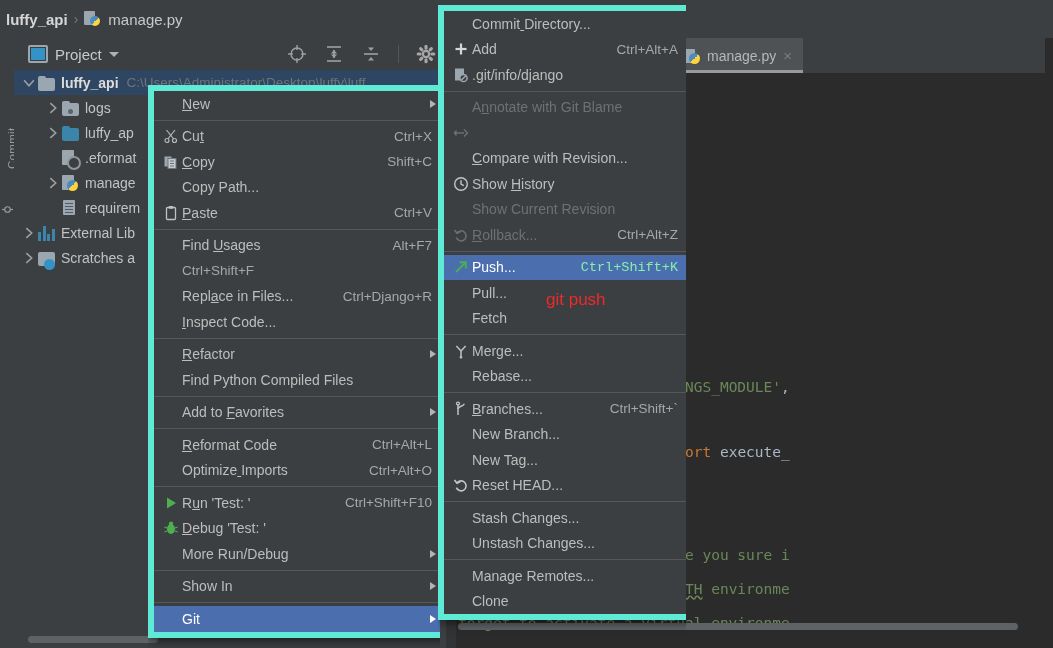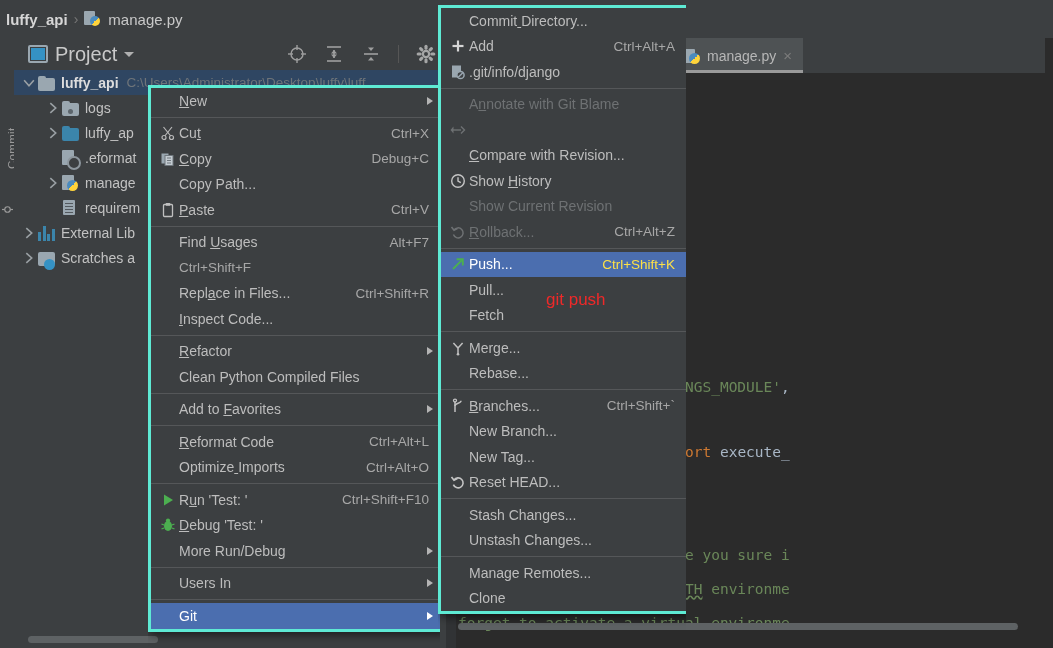--- a/index.html
+++ b/index.html
@@ -37,21 +37,21 @@
   
   #project-panel{
     position:absolute;left:14px;top:38px;width:432px;height:610px;background:#3c3f41;
   }
   #project-header{
     position:absolute;left:0;top:0;width:432px;height:32px;display:flex;align-items:center;
   }
   #project-title-wrap{display:flex;align-items:center;gap:7px;padding-left:14px;}
   .proj-ic{width:16px;height:14px;border:2px solid #9aa7b0;border-radius:2px;display:inline-block;position:relative;}
   .proj-ic::after{content:"";position:absolute;left:1px;top:1px;right:1px;bottom:1px;background:#3592c4;}
-  #project-title{font-size:20px;color:#c9c9c9;}
+  #project-title{font-size:15px;color:#c9c9c9;}
   .caret-dn{width:0;height:0;border-left:5px solid transparent;border-right:5px solid transparent;border-top:5px solid #b0b0b0;}
   #project-tools{position:absolute;right:10px;top:0;height:32px;display:flex;align-items:center;gap:17px;}
   .tool-ic{width:20px;height:20px;opacity:.85;}
   .tool-div{width:1px;height:18px;background:#565656;}
   
   #tree{position:absolute;left:0;top:32px;width:432px;}
   .trow{height:25px;display:flex;align-items:center;position:relative;white-space:nowrap;}
   .trow.sel{background:#2f4662;}
   .arrow{width:14px;height:14px;flex:0 0 14px;display:flex;align-items:center;justify-content:center;margin-right:2px;}
   .arrow svg{display:block;}
@@ -104,28 +104,28 @@
   .c-cmt{color:#808080;}
   .c-str{color:#6a8759;}
   .c-kw{color:#cc7832;}
   .c-id{color:#a9b7c6;}
   .c-cls{color:#8888c6;}
   .squig{text-decoration:underline;text-decoration-style:wavy;text-decoration-color:#6a8759;}
   #code-hscroll{position:absolute;left:12px;bottom:18px;width:560px;height:7px;background:#5e6264;border-radius:4px;}
   .mark-blue{position:absolute;left:0;width:10px;height:18px;background:#3d6185;}
   .mark-gray{position:absolute;left:0;width:10px;height:30px;background:#3c3f41;}
   
-  .menu{position:absolute;background:#3c3f41;border:3px solid #5eead4;box-shadow:2px 3px 9px rgba(0,0,0,.55);}
+  .menu{position:absolute;background:#3c3f41;border:6px solid #5eead4;box-shadow:2px 3px 9px rgba(0,0,0,.55);}
   .mi{height:25.5px;display:flex;align-items:center;position:relative;white-space:nowrap;font-size:14px;color:#bdbdbd;}
   .mi.sel{background:#4b6eaf;color:#ffffff;}
   .mi.dis{color:#6e7173;}
   .mi-ic{width:22px;flex:0 0 22px;display:flex;align-items:center;justify-content:center;}
   .mi-lbl{flex:1 1 auto;}
   .mi-key{color:#a7a7a7;font-size:13.5px;padding-right:12px;}
-  .mi.sel .mi-key{color:#fde047;}
+  .mi.sel .mi-key{color:#86efac;font-family:Liberation Mono, monospace;}
   .mi-arrow{position:absolute;right:8px;top:50%;transform:translateY(-50%);
     width:0;height:0;border-top:4.5px solid transparent;border-bottom:4.5px solid transparent;border-left:6px solid #b4b4b4;}
   .mi.sel .mi-arrow{border-left-color:#ffffff;}
   .msep{height:1px;background:#555759;margin:3px 0;}
   .u{text-decoration:underline;}
   #menu1{left:148px;top:85px;width:290px;}
   #menu1 .mi{padding-left:6px;}
   #menu2{left:438px;top:5px;width:246px;}
   #menu2 .mi{padding-left:6px;}
   #menu2-clip{position:absolute;left:438px;top:5px;width:248px;height:643px;overflow:hidden;}
@@ -349,21 +349,21 @@
         <span class="mi-ic">
           <svg viewBox="0 0 16 16" width="16" height="16">
             <rect x="1.5" y="2.5" width="7" height="10" fill="#9aa7b0"></rect>
             <rect x="5" y="4.5" width="8" height="10" fill="#c3cbd1" stroke="#6f777d" stroke-width="1"></rect>
             <line x1="7" y1="7" x2="11" y2="7" stroke="#6f777d" stroke-width="1"></line>
             <line x1="7" y1="9.5" x2="11" y2="9.5" stroke="#6f777d" stroke-width="1"></line>
             <line x1="7" y1="12" x2="11" y2="12" stroke="#6f777d" stroke-width="1"></line>
           </svg>
         </span>
         <span class="mi-lbl"><span class="u">C</span>opy</span>
-        <span class="mi-key">Debug+C</span>
+        <span class="mi-key">Shift+C</span>
       </div>
       <div class="mi">
         <span class="mi-ic"></span>
         <span class="mi-lbl">Copy Path...</span>
       </div>
       <div class="mi">
         <span class="mi-ic">
           <svg viewBox="0 0 16 16" width="16" height="16">
             <rect x="3.5" y="2.5" width="9" height="12" rx="1" fill="none" stroke="#c0c0c0" stroke-width="1.3"></rect>
             <rect x="5.8" y="1" width="4.4" height="2.8" rx="0.6" fill="#c0c0c0"></rect>
@@ -378,35 +378,35 @@
         <span class="mi-lbl">Find <span class="u">U</span>sages</span>
         <span class="mi-key">Alt+F7</span>
       </div>
       <div class="mi">
         <span class="mi-ic"></span>
         <span class="mi-key">Ctrl+Shift+F</span>
       </div>
       <div class="mi">
         <span class="mi-ic"></span>
         <span class="mi-lbl">Repl<span class="u">a</span>ce in Files...</span>
-        <span class="mi-key">Ctrl+Shift+R</span>
+        <span class="mi-key">Ctrl+Django+R</span>
       </div>
       <div class="mi">
         <span class="mi-ic"></span>
         <span class="mi-lbl"><span class="u">I</span>nspect Code...</span>
       </div>
       <div class="msep"></div>
       <div class="mi">
         <span class="mi-ic"></span>
         <span class="mi-lbl"><span class="u">R</span>efactor</span>
         <span class="mi-arrow"></span>
       </div>
       <div class="mi">
         <span class="mi-ic"></span>
-        <span class="mi-lbl">Clean Python Compiled Files</span>
+        <span class="mi-lbl">Find Python Compiled Files</span>
       </div>
       <div class="msep"></div>
       <div class="mi">
         <span class="mi-ic"></span>
         <span class="mi-lbl">Add to <span class="u">F</span>avorites</span>
         <span class="mi-arrow"></span>
       </div>
       <div class="msep"></div>
       <div class="mi">
         <span class="mi-ic"></span>
@@ -442,21 +442,21 @@
         <span class="mi-lbl"><span class="u">D</span>ebug 'Test: '</span>
       </div>
       <div class="mi">
         <span class="mi-ic"></span>
         <span class="mi-lbl">More Run/Debug</span>
         <span class="mi-arrow"></span>
       </div>
       <div class="msep"></div>
       <div class="mi">
         <span class="mi-ic"></span>
-        <span class="mi-lbl">Users In</span>
+        <span class="mi-lbl">Show In</span>
         <span class="mi-arrow"></span>
       </div>
       <div class="msep"></div>
       <div class="mi sel">
         <span class="mi-ic"></span>
         <span class="mi-lbl">Git</span>
         <span class="mi-arrow"></span>
       </div>
     </div>
 </div>

